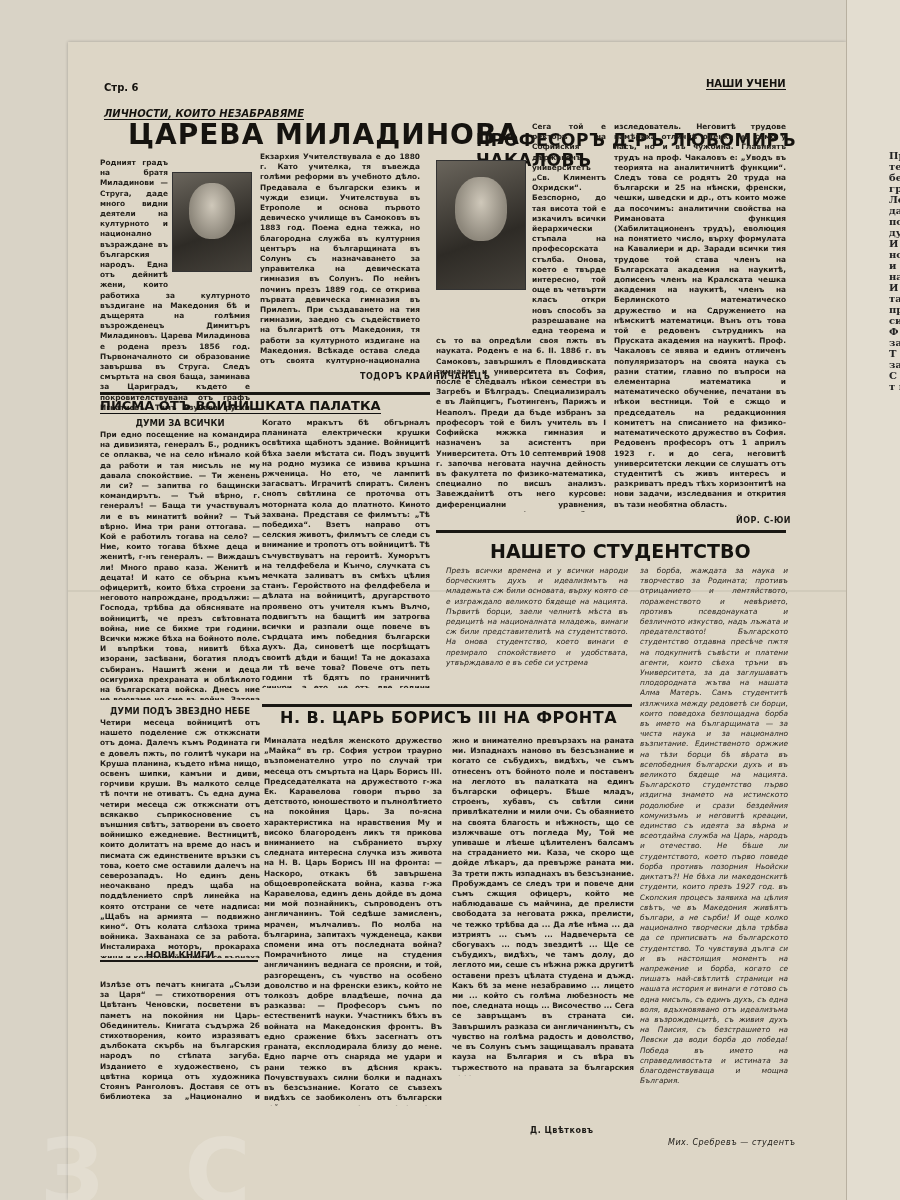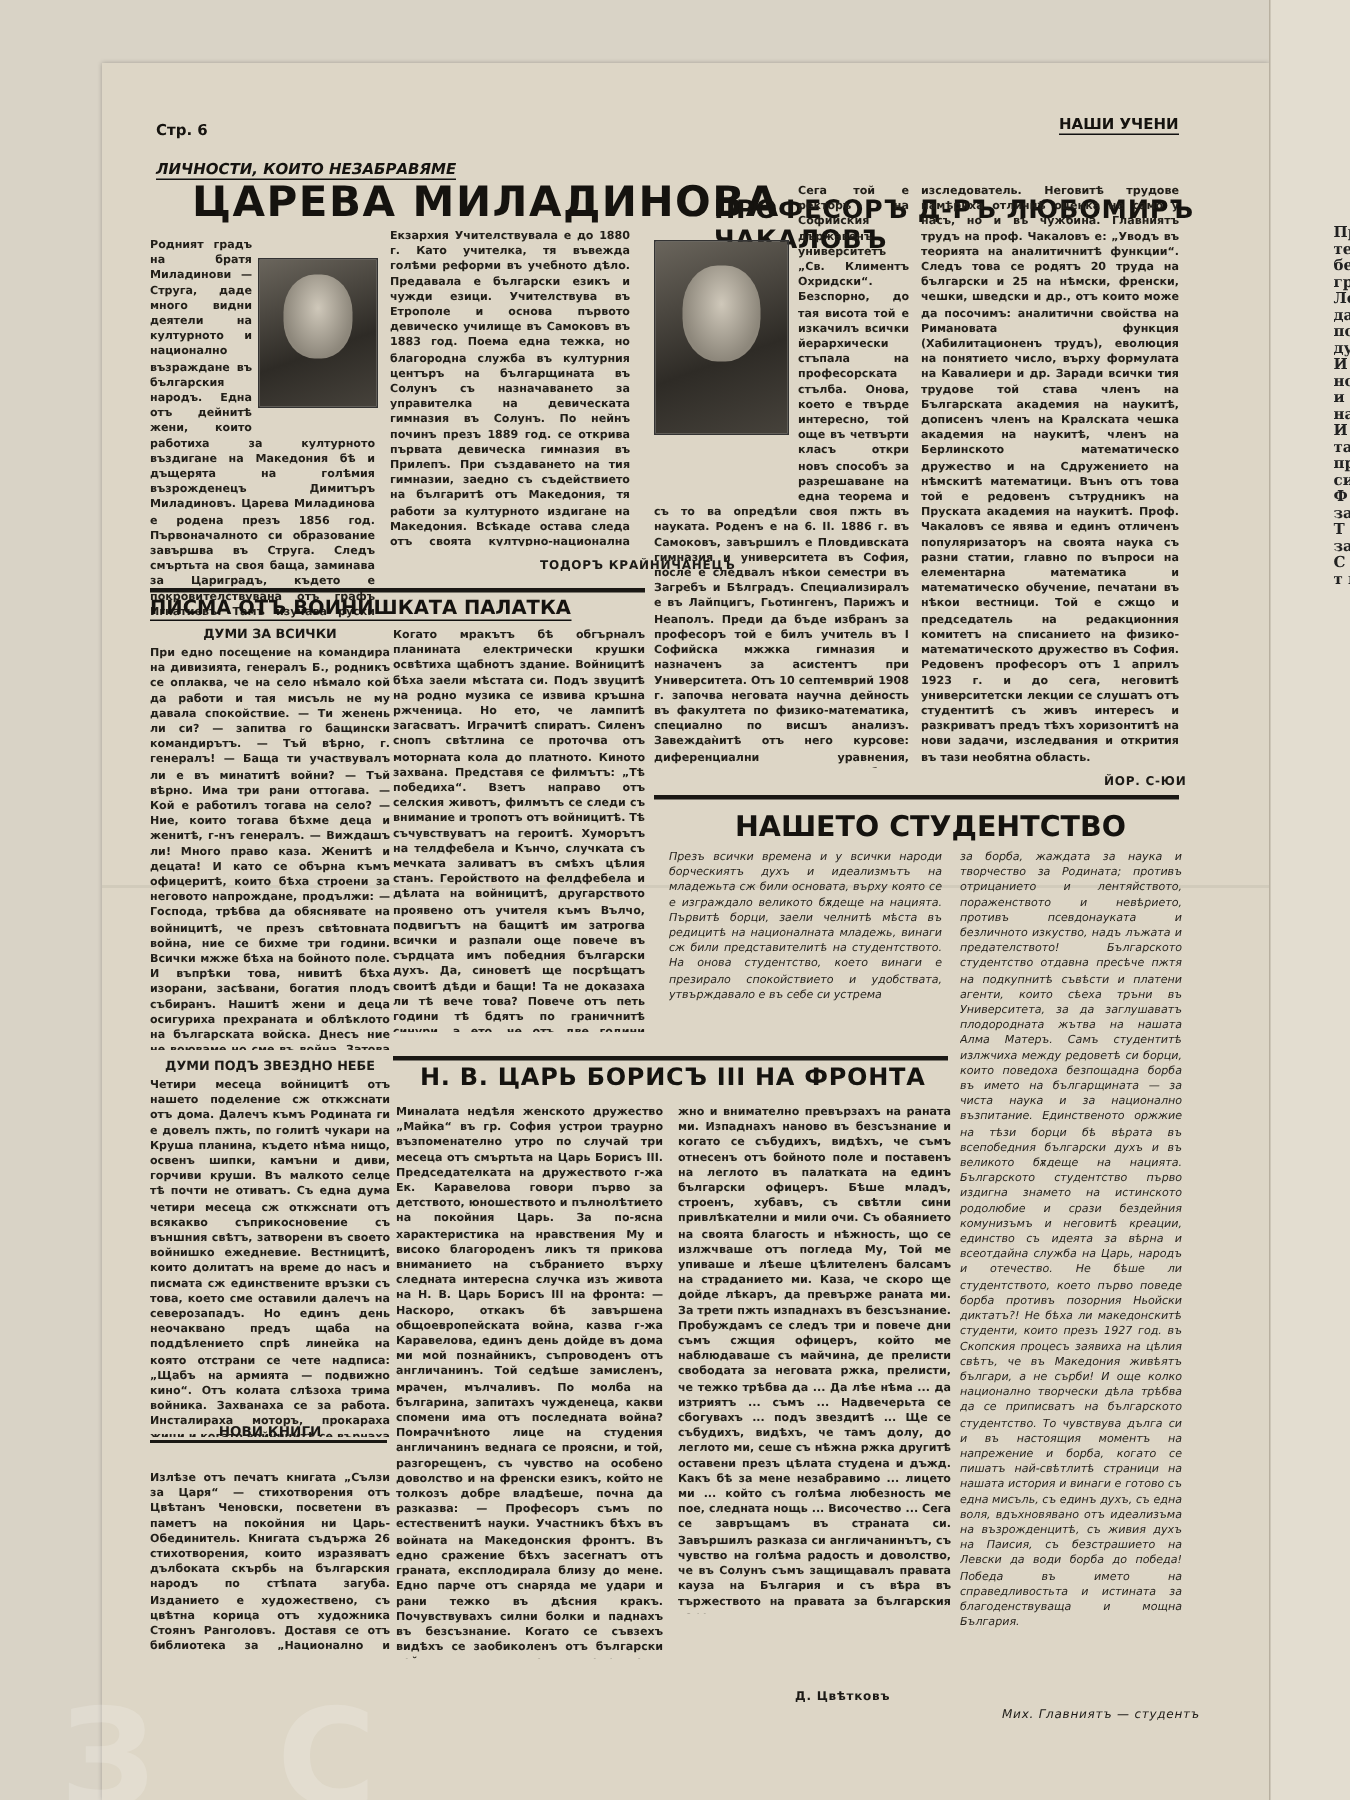--- a/index.html
+++ b/index.html
@@ -67,15 +67,15 @@
 
 <div class="rule" style="left:262px;top:704px;width:370px;"></div>
 <div class="hd" style="left:280px;top:708px;font-size:16px;letter-spacing:.5px;">Н. В. ЦАРЬ БОРИСЪ III НА ФРОНТА</div>
 <div class="col" style="left:264px;top:736px;width:178px;height:370px;">Миналата недѣля женското дружество „Майка“ въ гр. София устрои траурно възпоменателно утро по случай три месеца отъ смъртьта на Царь Борисъ III. Председателката на дружеството г-жа Ек. Каравелова говори първо за детството, юношеството и пълнолѣтието на покойния Царь. За по-ясна характеристика на нравствения Му и високо благороденъ ликъ тя прикова вниманието на събранието върху следната интересна случка изъ живота на Н. В. Царь Борисъ III на фронта: — Наскоро, откакъ бѣ завършена общоевропейската война, казва г-жа Каравелова, единъ день дойде въ дома ми мой познайникъ, съпроводенъ отъ англичанинъ. Той седѣше замисленъ, мрачен, мълчаливъ. По молба на българина, запитахъ чужденеца, какви спомени има отъ последната война? Помрачнѣното лице на студения англичанинъ веднага се проясни, и той, разгорещенъ, съ чувство на особено доволство и на френски езикъ, който не толкозъ добре владѣеше, почна да разказва: — Професоръ съмъ по естественитѣ науки. Участникъ бѣхъ въ войната на Македонския фронтъ. Въ едно сражение бѣхъ засегнатъ отъ граната, експлодирала близу до мене. Едно парче отъ снаряда ме удари и рани тежко въ дѣсния кракъ. Почувствувахъ силни болки и паднахъ въ безсъзнание. Когато се съвзехъ видѣхъ се заобиколенъ отъ български войници — мои неприятели. Потреперахъ отъ уплахъ, защото видѣхъ смъртьта си и чакахъ удара на последния си часъ. Затворихъ очи въ предсмъртно очакване. Ала вмѣсто удара на противника, усѣтихъ, че нѣчия ржка ме вдига. Нищо подобно! Напротивъ, усѣтихъ, че се слага нѣ-</div>
 <div class="col" style="left:452px;top:736px;width:182px;height:340px;">жно и внимателно превързахъ на раната ми. Изпаднахъ наново въ безсъзнание и когато се събудихъ, видѣхъ, че съмъ отнесенъ отъ бойното поле и поставенъ на леглото въ палатката на единъ български офицеръ. Бѣше младъ, строенъ, хубавъ, съ свѣтли сини привлѣкателни и мили очи. Съ обаянието на своята благость и нѣжность, що се излжчваше отъ погледа Му, Той ме упиваше и лѣеше цѣлителенъ балсамъ на страданието ми. Каза, че скоро ще дойде лѣкаръ, да превърже раната ми. За трети пжть изпаднахъ въ безсъзнание. Пробуждамъ се следъ три и повече дни съмъ сжщия офицеръ, който ме наблюдаваше съ майчина, де прелисти свободата за неговата ржка, прелисти, че тежко трѣбва да ... Да лѣе нѣма ... да изтриятъ ... съмъ ... Надвечерьта се сбогувахъ ... подъ звездитѣ ... Ще се събудихъ, видѣхъ, че тамъ долу, до леглото ми, сеше съ нѣжна ржка другитѣ оставени презъ цѣлата студена и дъжд. Какъ бѣ за мене незабравимо ... лицето ми ... който съ голѣма любезность ме пое, следната нощь ... Височество ... Сега се завръщамъ въ страната си. Завършилъ разказа си англичанинътъ, съ чувство на голѣма радость и доволство, че въ Солунъ съмъ защищавалъ правата кауза на България и съ вѣра въ тържеството на правата за българския народъ.</div>
 <div class="sig" style="left:530px;top:1126px;">Д. Цвѣтковъ</div>
 
 <div class="hd" style="left:490px;top:540px;font-size:19px;">НАШЕТО СТУДЕНТСТВО</div>
 <div class="col" style="left:446px;top:566px;width:182px;height:130px;font-weight:normal;font-family:'DejaVu Sans',sans-serif;font-style:italic;">Презъ всички времена и у всички народи борческиятъ духъ и идеализмътъ на младежьта сж били основата, върху която се е изграждало великото бѫдеще на нацията. Първитѣ борци, заели челнитѣ мѣста въ редицитѣ на националната младежь, винаги сж били представителитѣ на студентството. На онова студентство, което винаги е презирало спокойствието и удобствата, утвърждавало е въ себе си устрема</div>
 <div class="col" style="left:640px;top:566px;width:148px;height:560px;font-weight:normal;font-style:italic;">за борба, жаждата за наука и творчество за Родината; противъ отрицанието и лентяйството, пораженството и невѣрието, противъ псевдонауката и безличното изкуство, надъ лъжата и предателството! Българското студентство отдавна пресѣче пжтя на подкупнитѣ съвѣсти и платени агенти, които сѣеха тръни въ Университета, за да заглушаватъ плодородната жътва на нашата Алма Матеръ. Самъ студентитѣ излжчиха между редоветѣ си борци, които поведоха безпощадна борба въ името на българщината — за чиста наука и за национално възпитание. Единственото оржжие на тѣзи борци бѣ вѣрата въ всепобедния български духъ и въ великото бѫдеще на нацията. Българското студентство първо издигна знамето на истинското родолюбие и срази бездейния комунизъмъ и неговитѣ креации, единство съ идеята за вѣрна и всеотдайна служба на Царь, народъ и отечество. Не бѣше ли студентството, което първо поведе борба противъ позорния Ньойски диктатъ?! Не бѣха ли македонскитѣ студенти, които презъ 1927 год. въ Скопския процесъ заявиха на цѣлия свѣтъ, че въ Македония живѣятъ българи, а не сърби! И още колко национално творчески дѣла трѣбва да се приписватъ на българското студентство. То чувствува дълга си и въ настоящия моментъ на напрежение и борба, когато се пишатъ най-свѣтлитѣ страници на нашата история и винаги е готово съ една мисъль, съ единъ духъ, съ една воля, вдъхновявано отъ идеализъма на възрожденцитѣ, съ живия духъ на Паисия, съ безстрашието на Левски да води борба до победа! Победа въ името на справедливостьта и истината за благоденствуваща и мощна България.</div>
-<div class="sig" style="left:668px;top:1138px;font-style:italic;font-weight:normal;">Мих. Главниятъ — студентъ</div>
+<div class="sig" style="left:668px;top:1138px;font-style:italic;font-weight:normal;">Мих. Сребревъ — студентъ</div>
 
 <div class="watermark">З &nbsp;С</div>
 
 </body></html>

